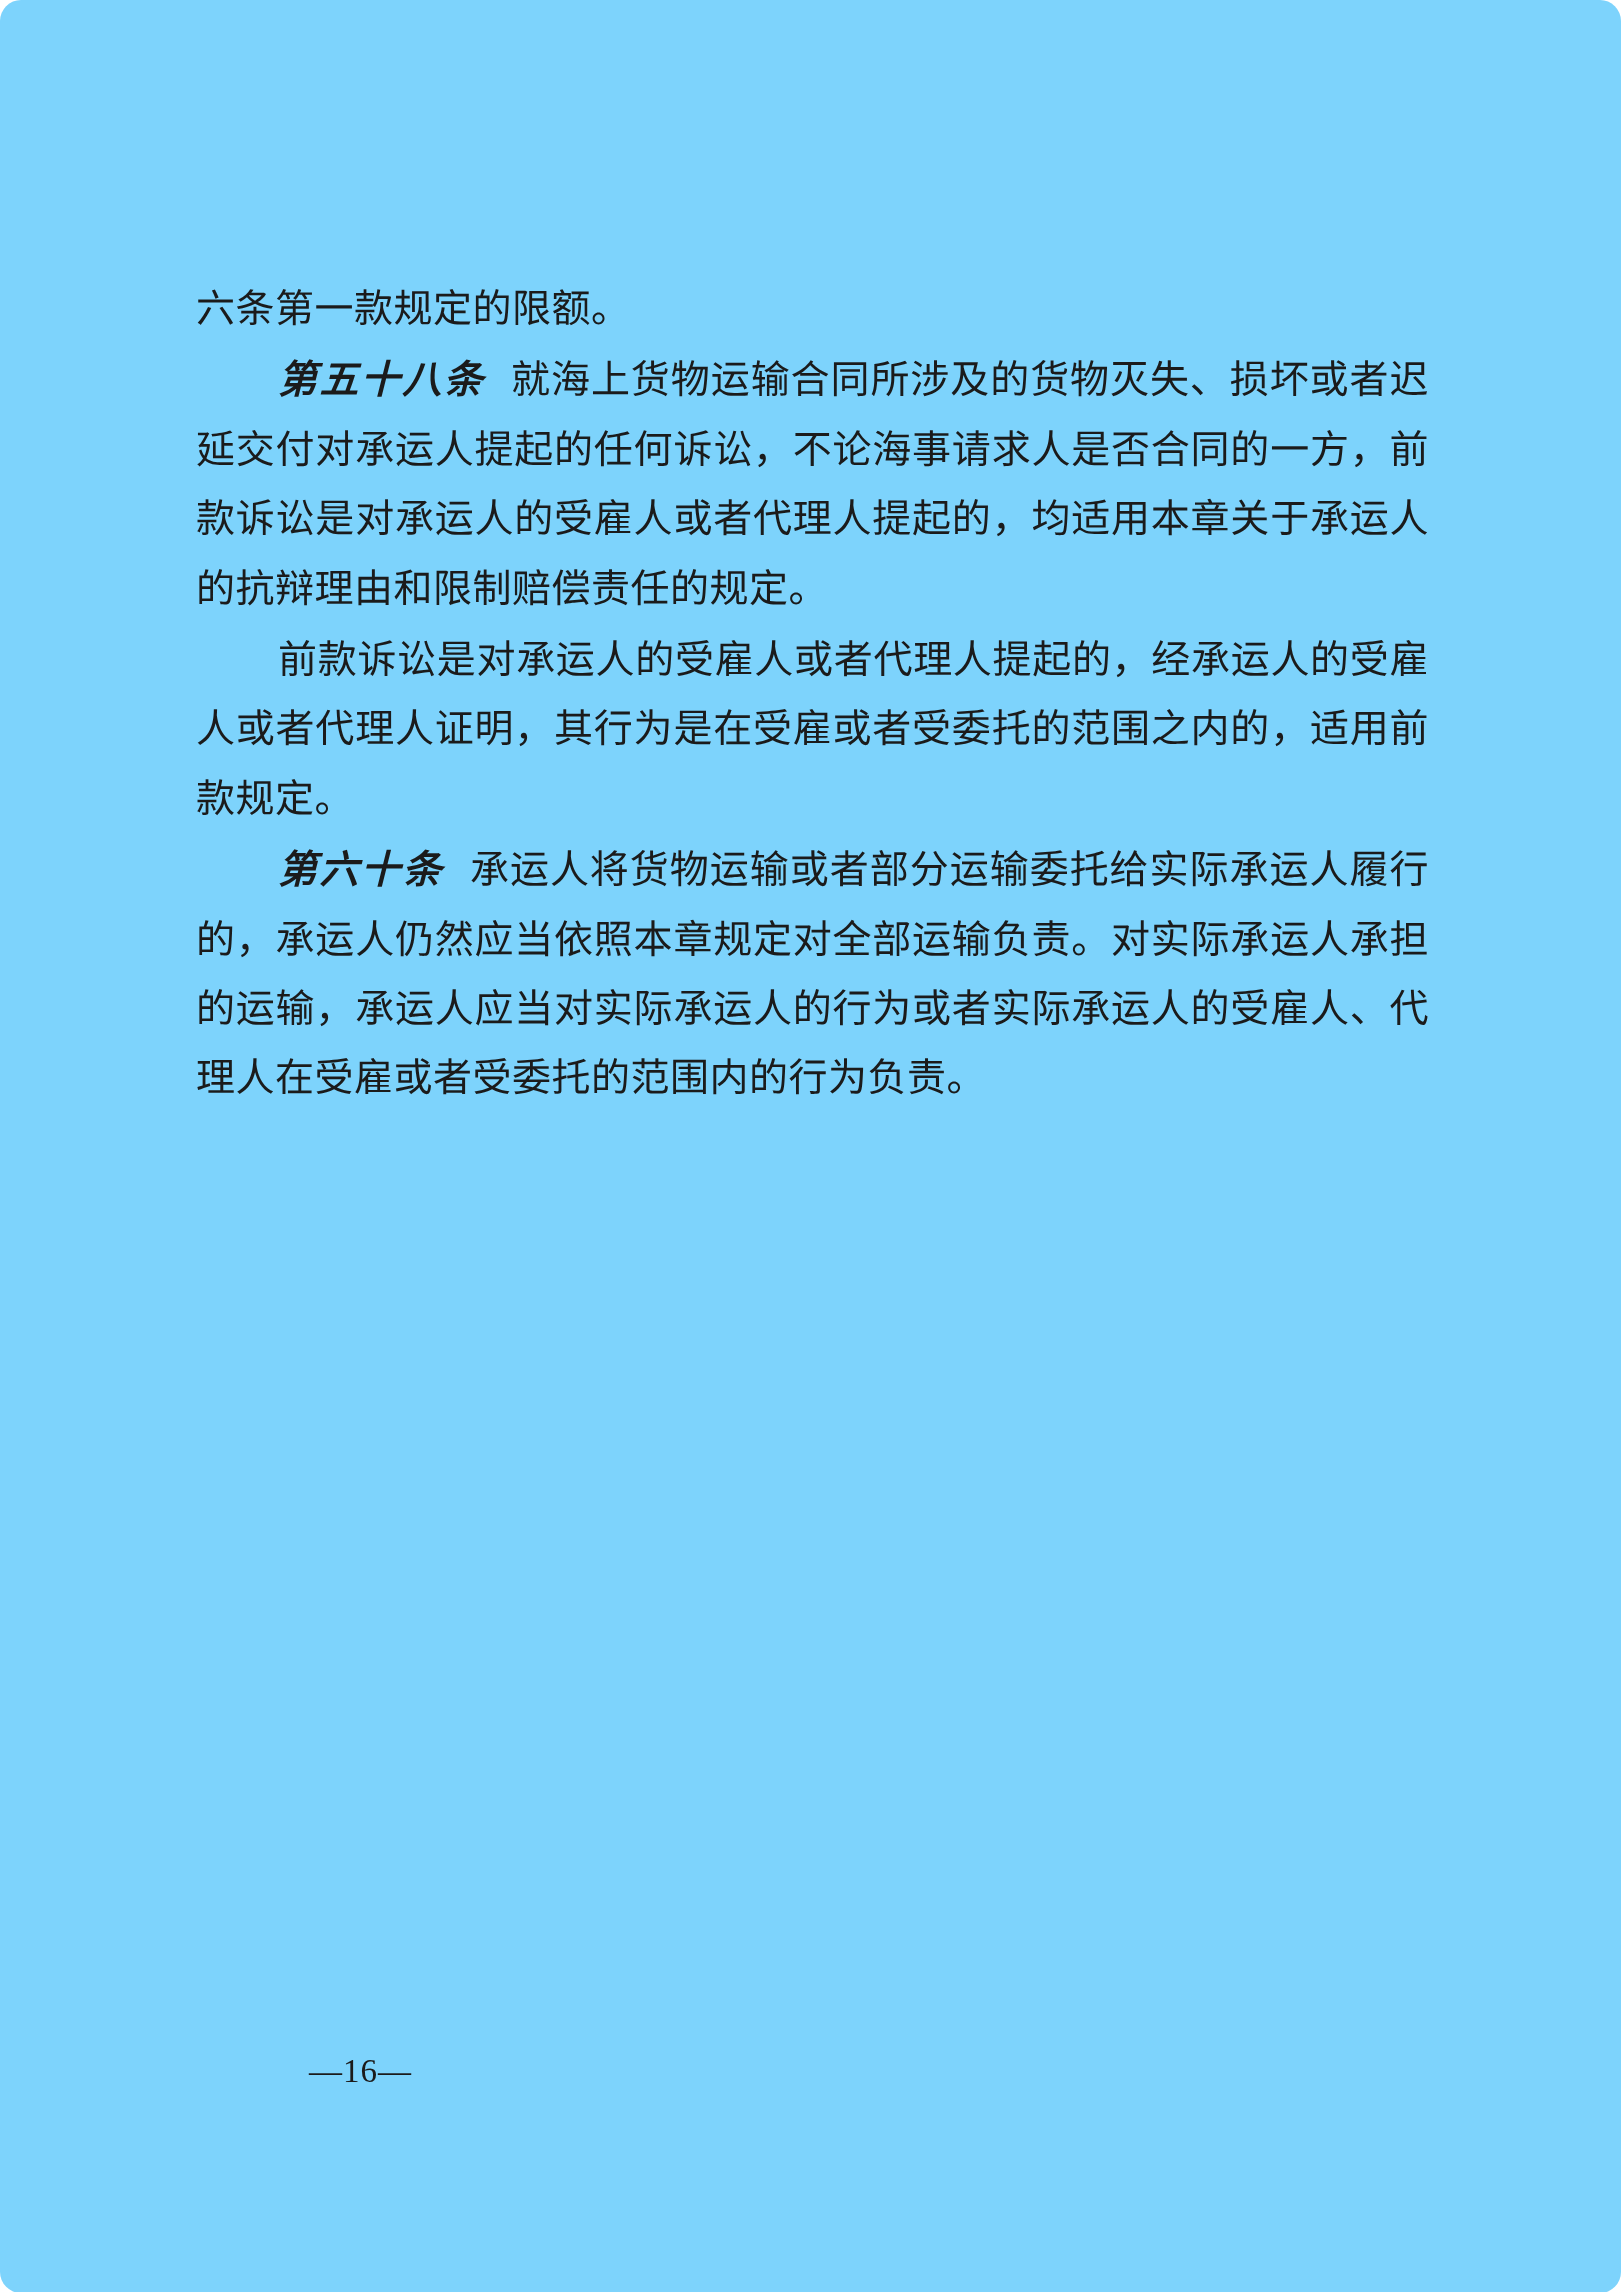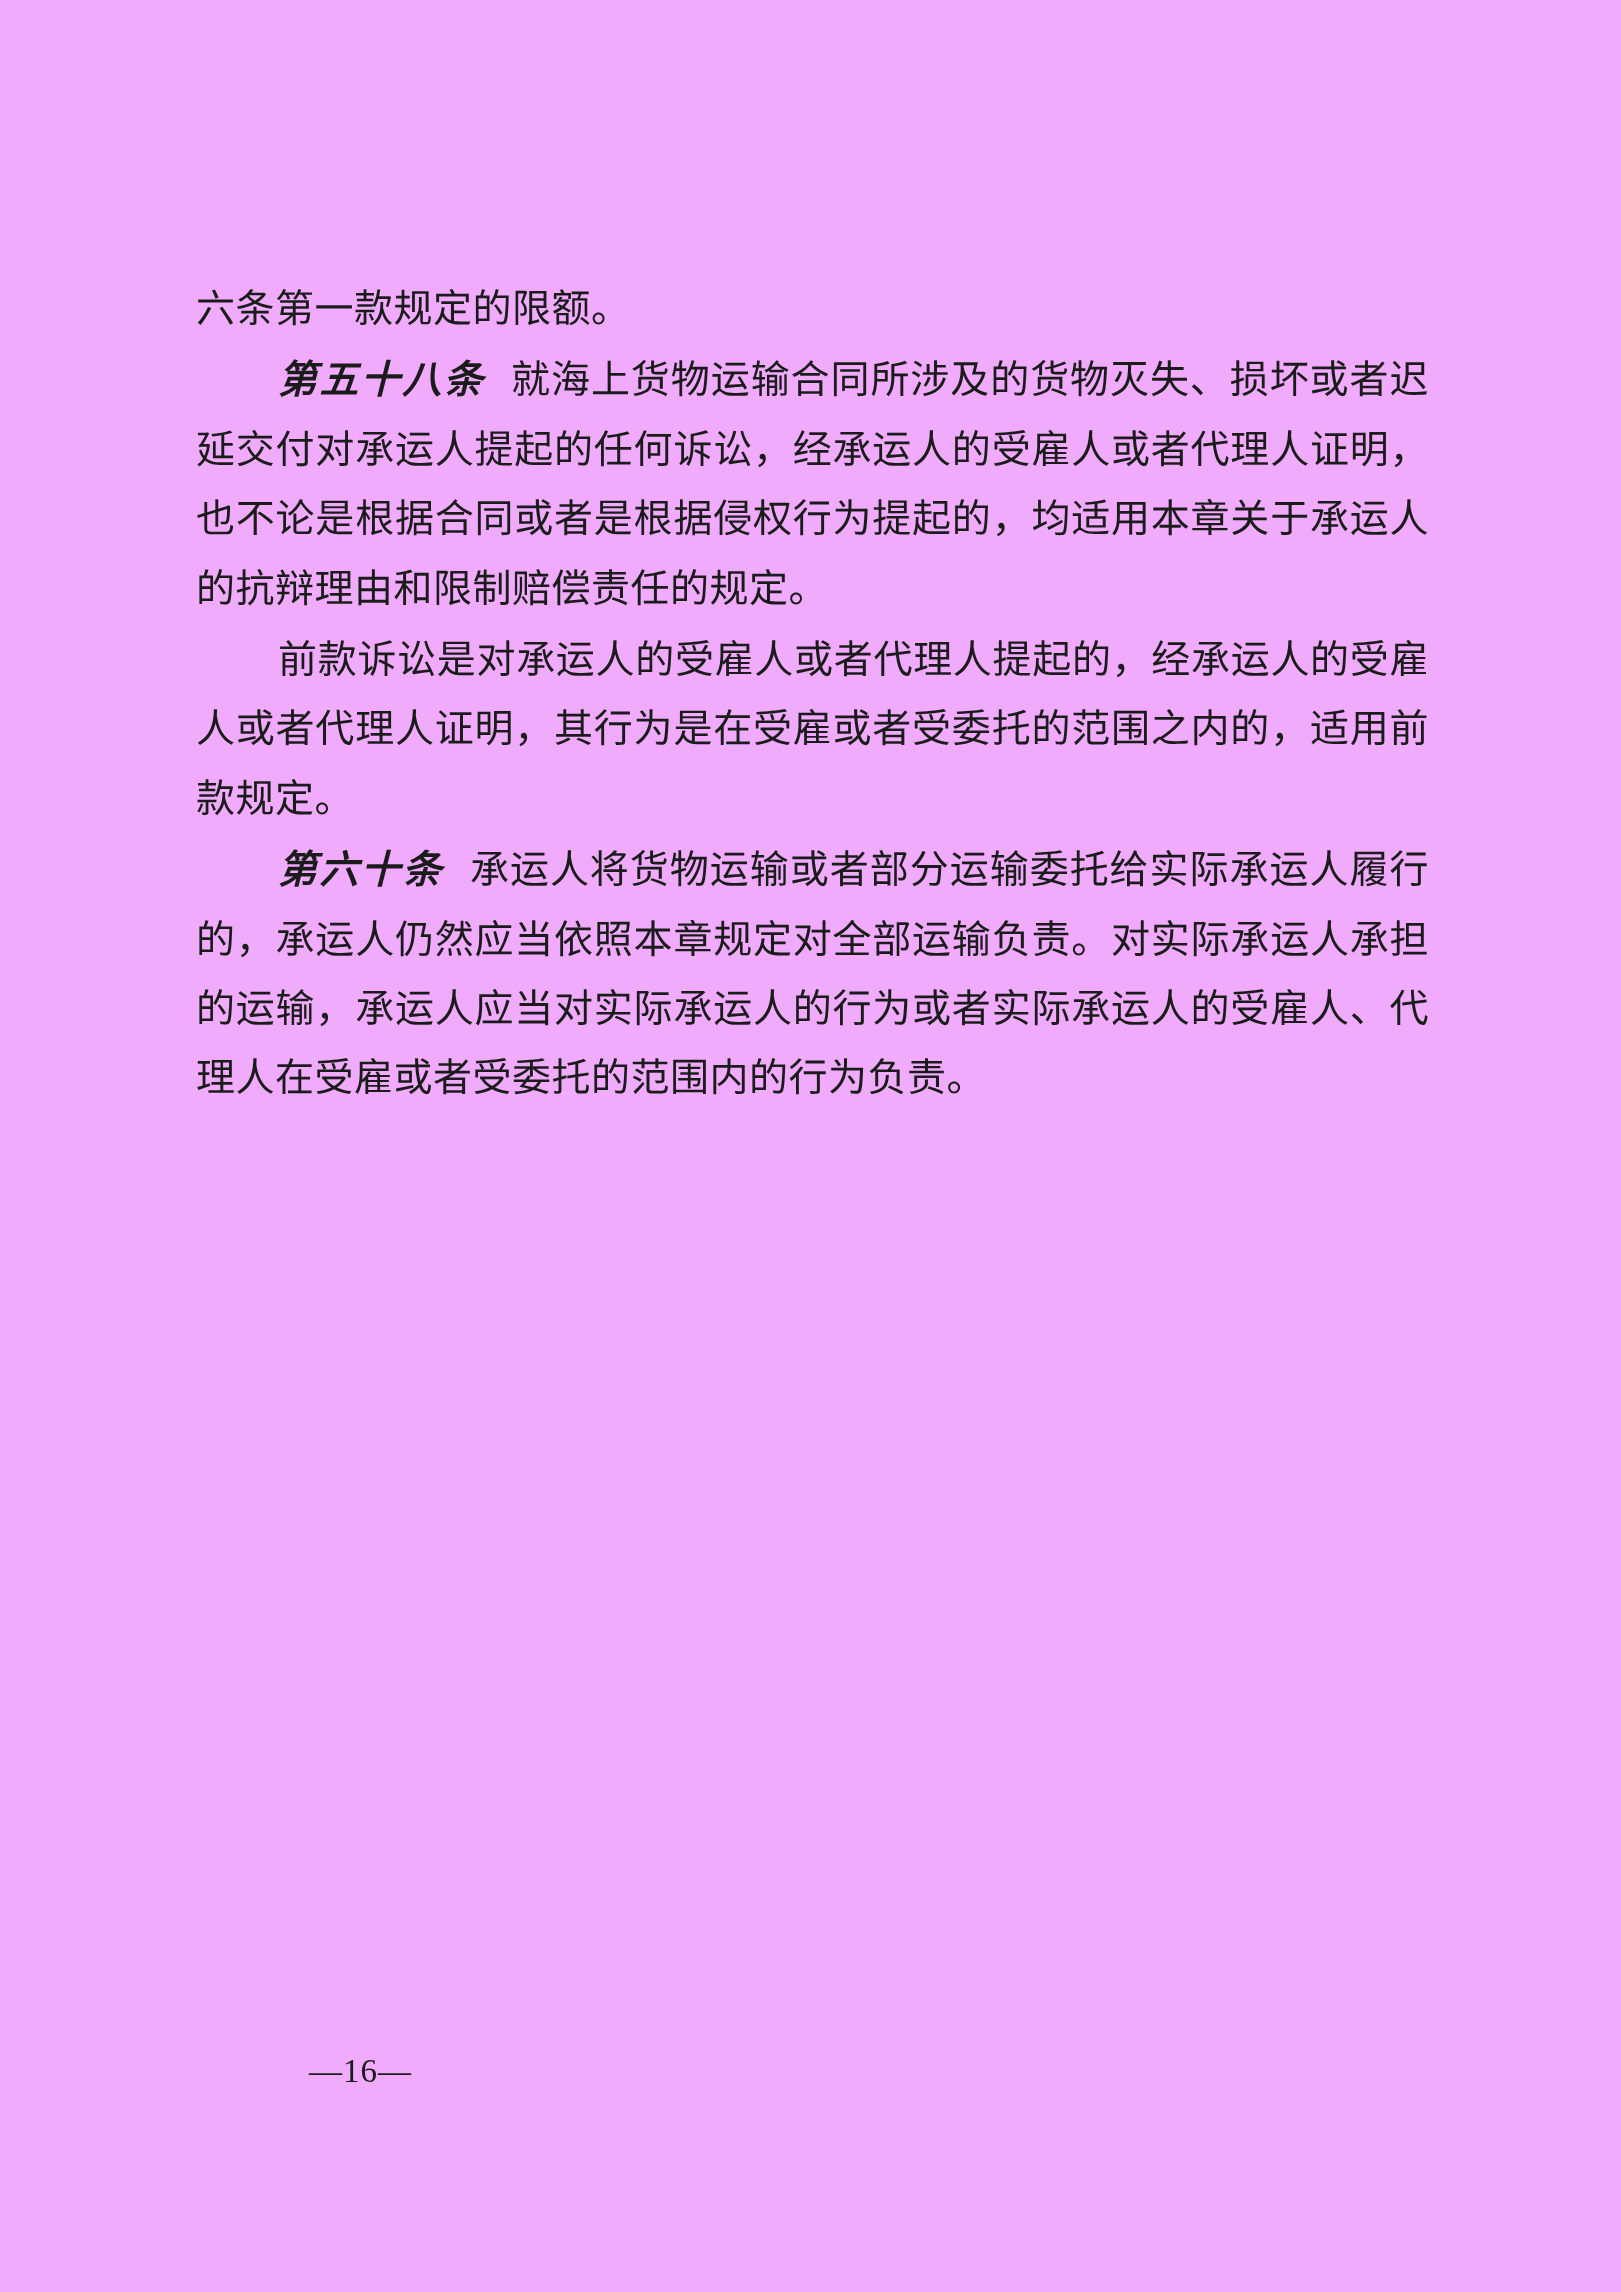--- a/index.html
+++ b/index.html
@@ -14,21 +14,22 @@
     color: #1a1a1a;
     position: relative;
     overflow: hidden;
   }
   .page {
     position: absolute;
     left: 0;
     top: 0;
     width: 1621px;
     height: 2293px;
-    background: #f0abfc;
+    background: #7dd3fc;
+    border-radius: 21px;
   }
   .content {
     position: absolute;
     left: 196px;
     top: 274px;
     width: 1233px;
   }
   .para {
     font-size: 39px;
     line-height: 1.78;
@@ -67,21 +68,21 @@
 
 <div class="page">
 
   <div class="content">
 
     <p class="para">
       <span>六条第一款规定的限额。</span>
     </p>
 
     <p class="para indent">
-      <span class="article-label">第五十八条</span><span class="gap"></span><span>就海上货物运输合同所涉及的货物灭失、损坏或者迟延交付对承运人提起的任何诉讼，经承运人的受雇人或者代理人证明，也不论是根据合同或者是根据侵权行为提起的，均适用本章关于承运人的抗辩理由和限制赔偿责任的规定。</span>
+      <span class="article-label">第五十八条</span><span class="gap"></span><span>就海上货物运输合同所涉及的货物灭失、损坏或者迟延交付对承运人提起的任何诉讼，不论海事请求人是否合同的一方，前款诉讼是对承运人的受雇人或者代理人提起的，均适用本章关于承运人的抗辩理由和限制赔偿责任的规定。</span>
     </p>
 
     <p class="para indent">
       <span>前款诉讼是对承运人的受雇人或者代理人提起的，经承运人的受雇人或者代理人证明，其行为是在受雇或者受委托的范围之内的，适用前款规定。</span>
     </p>
 
 
 
     <p class="para indent">
       <span class="article-label">第六十条</span><span class="gap"></span><span>承运人将货物运输或者部分运输委托给实际承运人履行的，承运人仍然应当依照本章规定对全部运输负责。对实际承运人承担的运输，承运人应当对实际承运人的行为或者实际承运人的受雇人、代理人在受雇或者受委托的范围内的行为负责。</span>

